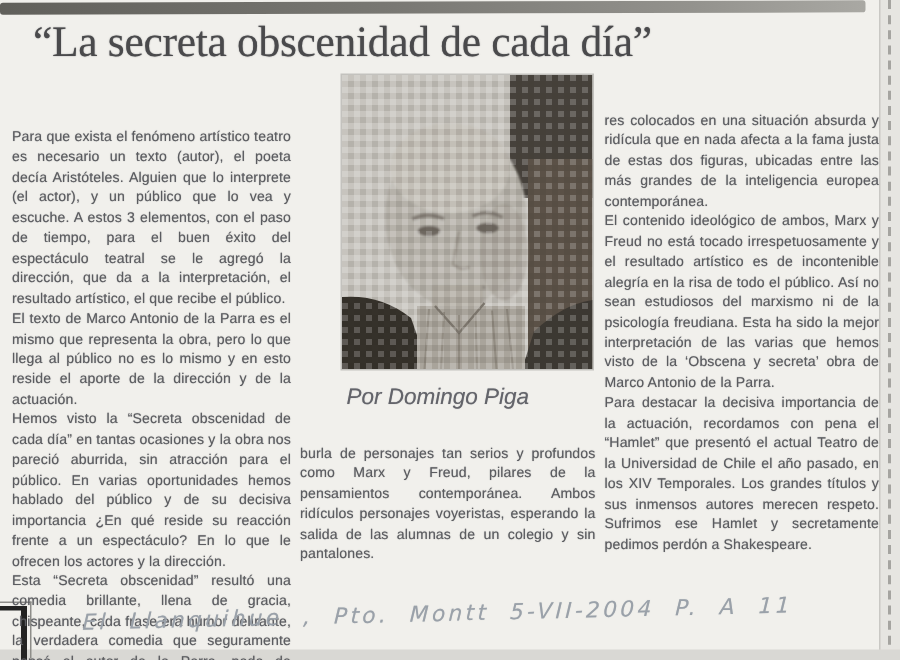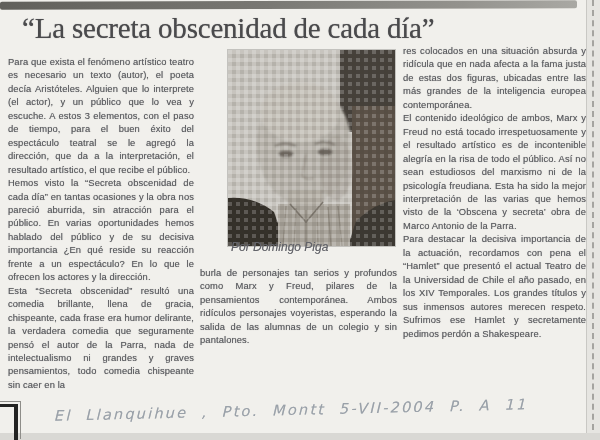--- a/index.html
+++ b/index.html
@@ -47,33 +47,34 @@
     letter-spacing:-0.2px;white-space:nowrap;
     text-shadow:0 0 0.8px rgba(74,74,76,0.75);
   }
   
   .col{
     position:absolute;
     text-align:justify;
     font-size:9.4px;line-height:13.45px;color:#5b5c60;
     text-shadow:0 0 0.7px rgba(91,92,96,0.65);
     letter-spacing:0.1px;
+    margin-top:29px;
   }
   .col p{margin:0;}
   .col-left{left:8px;top:55px;width:186px;}
   .col-middle{left:200px;top:266px;width:197px;}
   .col-right{left:403px;top:44px;width:183px;}
   
   .photo{
     position:absolute;left:228px;top:50px;width:167px;height:196px;
     outline:1px solid rgba(110,110,105,0.35);
   }
   .caption{
-    position:absolute;left:231px;top:240px;width:170px;
-    font-size:12px;font-style:italic;color:#63646a;
+    position:absolute;left:231px;top:256px;width:170px;
+    font-size:15px;font-style:italic;color:#63646a;
     text-shadow:0 0 0.6px rgba(99,100,106,0.6);
   }
   
   .handwriting{
     position:absolute;left:55px;top:402px;width:475px;
     font-family:"DejaVu Sans",cursive;
     font-style:italic;font-size:14.5px;
     letter-spacing:2.2px;word-spacing:7px;
     color:#9aa1a9;white-space:nowrap;
     transform:rotate(-1.4deg) skewX(-4deg);
@@ -89,20 +90,21 @@
   <div class="right-strip"></div>
   <div class="right-perforation"></div>
   <div class="bottom-band"></div>
   <div class="corner-bracket-outer"></div>
   <div class="corner-bracket"></div>
 
   <div class="headline">“La secreta obscenidad de cada día”</div>
 
   <div class="col col-left">
     <p>Para que exista el fenómeno artístico teatro es necesario un texto (autor), el poeta decía Aristóteles. Alguien que lo interprete (el actor), y un público que lo vea y escuche. A estos 3 elementos, con el paso de tiempo, para el buen éxito del espectáculo teatral se le agregó la dirección, que da a la interpretación, el resultado artístico, el que recibe el público.</p>
+    <p>El texto de Marco Antonio de la Parra es el mismo que representa la obra, pero lo que llega al público no es lo mismo y en esto reside el aporte de la dirección y de la actuación.</p>
     <p>Hemos visto la “Secreta obscenidad de cada día” en tantas ocasiones y la obra nos pareció aburrida, sin atracción para el público. En varias oportunidades hemos hablado del público y de su decisiva importancia ¿En qué reside su reacción frente a un espectáculo? En lo que le ofrecen los actores y la dirección.</p>
     <p>Esta “Secreta obscenidad” resultó una comedia brillante, llena de gracia, chispeante, cada frase era humor delirante, la verdadera comedia que seguramente pensó el autor de la Parra, nada de intelectualismo ni grandes y graves pensamientos, todo comedia chispeante sin caer en la</p>
   </div>
 
   <div class="photo">
     <svg width="167" height="196" viewBox="0 0 167 196" xmlns="http://www.w3.org/2000/svg">
       <defs>
         <pattern id="ck" width="8" height="8" patternUnits="userSpaceOnUse">
           <rect width="4" height="4" fill="rgba(255,255,255,0.20)"></rect>
           <rect x="4" y="4" width="4" height="4" fill="rgba(58,54,48,0.13)"></rect>

